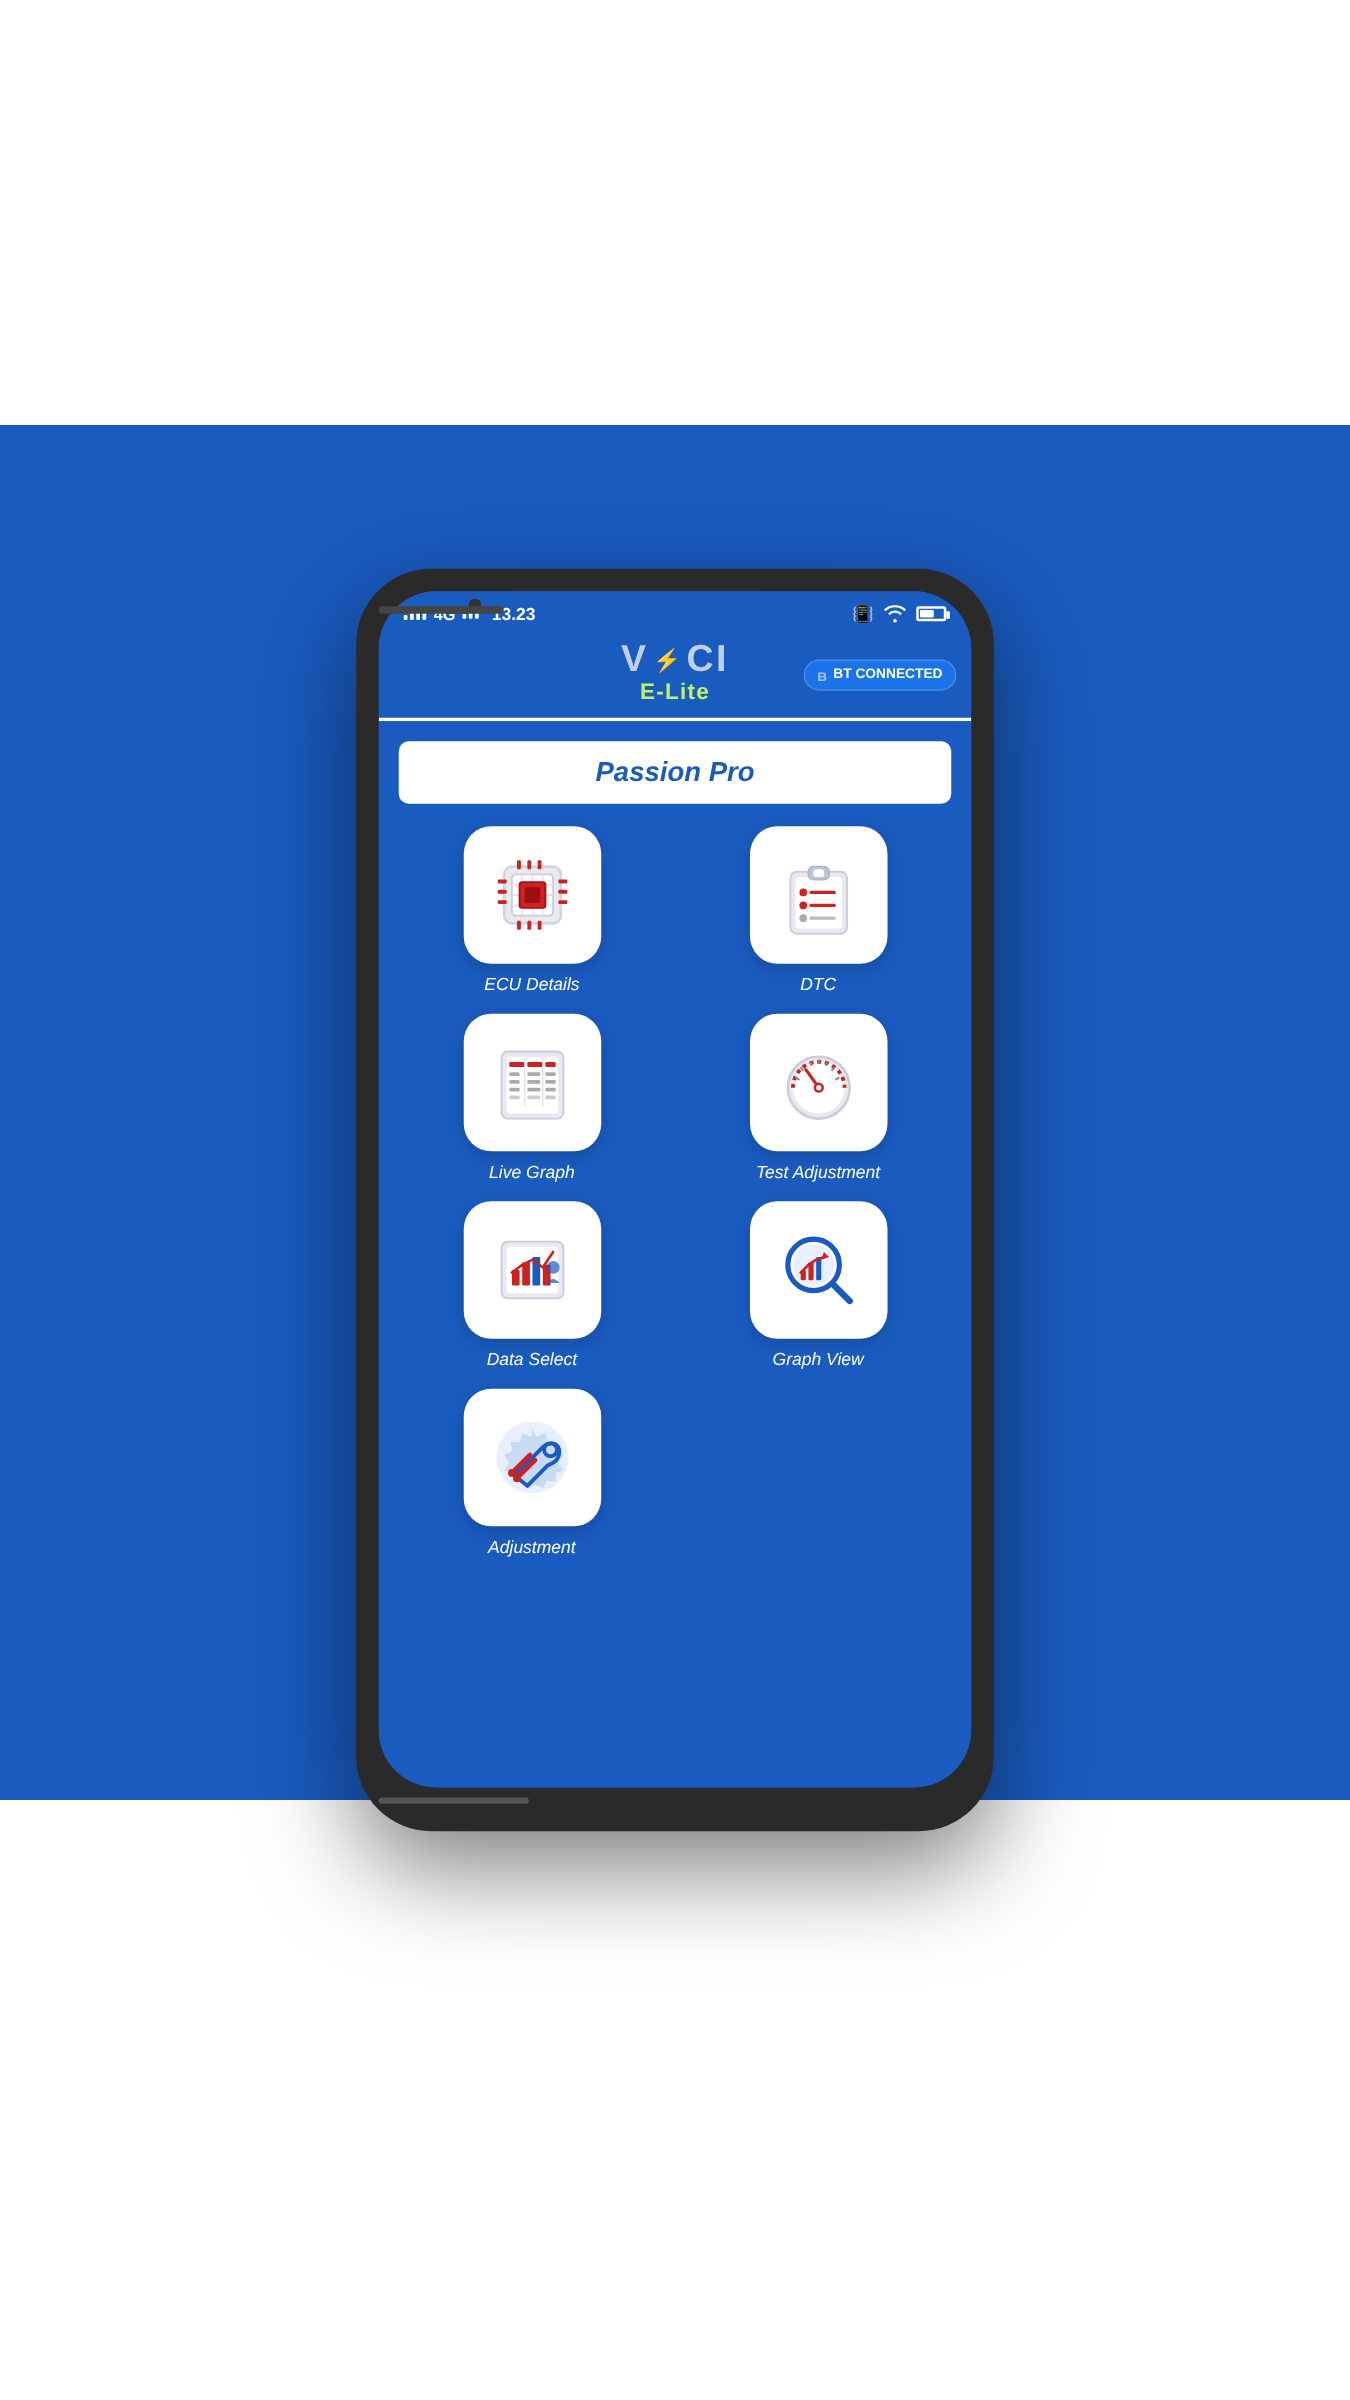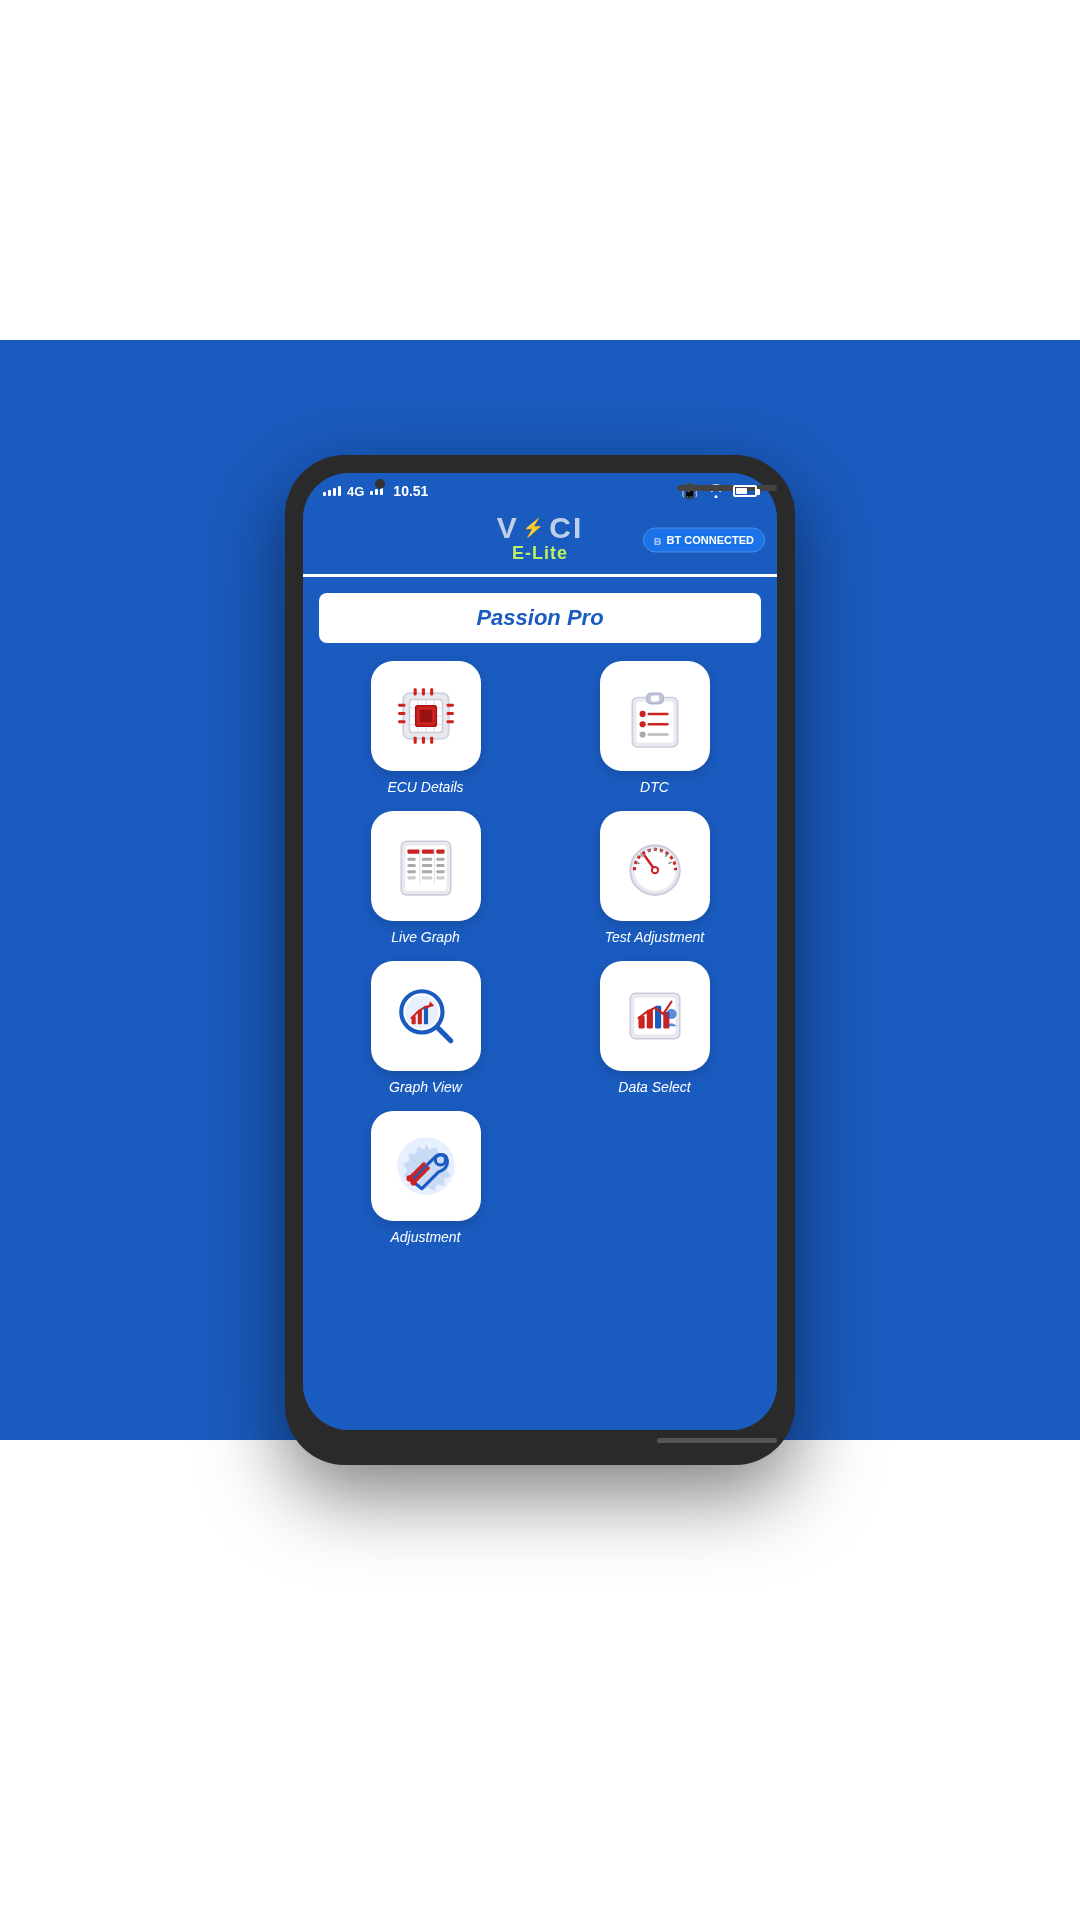--- a/index.html
+++ b/index.html
@@ -30,21 +30,21 @@
     .phone-shell {
       position: relative;
       z-index: 10;
       width: 510px;
       height: 1010px;
       background: #2a2a2a;
       border-radius: 60px;
       box-shadow: 0 30px 80px rgba(0,0,0,0.5);
       display: flex;
       flex-direction: column;
-      align-items: flex-end;
+      align-items: flex-start;
       padding: 18px;
     }
 
     
     .phone-screen {
       width: 100%;
       height: 100%;
       background: #1a5bbf;
       border-radius: 46px;
       overflow: hidden;
@@ -293,21 +293,21 @@
           <div class="signal-bar" style="height:6px;"></div>
           <div class="signal-bar" style="height:8px;"></div>
           <div class="signal-bar" style="height:10px;"></div>
         </div>
         <span>4G</span>
         <div class="signal-bars">
           <div class="signal-bar" style="height:4px;"></div>
           <div class="signal-bar" style="height:6px;"></div>
           <div class="signal-bar" style="height:8px;"></div>
         </div>
-        <span style="font-size:14px; margin-left:4px;">10.51</span>
+        <span style="font-size:14px; margin-left:4px;">13.23</span>
       </div>
       <div class="status-right">
 
         <span style="font-size:14px;">📳</span>
 
         <svg width="18" height="14" viewBox="0 0 24 18">
           <path d="M12 14.5a2 2 0 1 1 0 4 2 2 0 0 1 0-4z" fill="#fff"></path>
           <path d="M6.5 10.5C8.1 8.9 9.9 8 12 8s3.9.9 5.5 2.5l1.8-1.8C17.1 6.5 14.7 5.5 12 5.5S6.9 6.5 4.7 8.7l1.8 1.8z" fill="#fff"></path>
           <path d="M2 6.2C4.7 3.5 8.2 2 12 2s7.3 1.5 10 4.2l1.8-1.8C21 1.7 16.8 0 12 0S3 1.7.2 4.4L2 6.2z" fill="#fff"></path>
         </svg>
@@ -452,41 +452,20 @@
               <circle cx="32" cy="36" r="2" fill="#fff"></circle>
             </svg>
           </div>
           <span class="menu-label">Test Adjustment</span>
         </div>
 
         <div class="menu-item">
           <div class="menu-icon-box">
             <svg class="menu-icon-svg" viewBox="0 0 64 64">
 
-              <circle cx="28" cy="28" r="20" fill="none" stroke="#1a5bbf" stroke-width="4"></circle>
-              <circle cx="28" cy="28" r="16" fill="#e8f0ff"></circle>
-
-              <rect x="18" y="32" width="4" height="8" rx="1" fill="#cc2222"></rect>
-              <rect x="24" y="26" width="4" height="14" rx="1" fill="#cc2222"></rect>
-              <rect x="30" y="22" width="4" height="18" rx="1" fill="#1a5bbf"></rect>
-
-              <polyline points="18,34 24,28 30,24 36,22" fill="none" stroke="#cc2222" stroke-width="2" stroke-linecap="round"></polyline>
-
-              <polygon points="36,18 40,22 34,24" fill="#cc2222"></polygon>
-
-              <line x1="43" y1="43" x2="56" y2="56" stroke="#1a5bbf" stroke-width="5" stroke-linecap="round"></line>
-            </svg>
-          </div>
-          <span class="menu-label">Graph View</span>
-        </div>
-
-        <div class="menu-item">
-          <div class="menu-icon-box">
-            <svg class="menu-icon-svg" viewBox="0 0 64 64">
-
               <rect x="8" y="10" width="48" height="44" rx="5" fill="#e8eaf0" stroke="#ccd" stroke-width="1.5"></rect>
               <rect x="12" y="14" width="40" height="36" rx="3" fill="#fff"></rect>
 
               <rect x="16" y="32" width="6" height="12" rx="1" fill="#cc2222"></rect>
               <rect x="24" y="26" width="6" height="18" rx="1" fill="#cc2222"></rect>
               <rect x="32" y="22" width="6" height="22" rx="1" fill="#1a5bbf"></rect>
               <rect x="40" y="28" width="6" height="16" rx="1" fill="#cc2222"></rect>
 
               <polyline points="16,34 24,28 32,24 40,30 48,18" fill="none" stroke="#cc2222" stroke-width="2" stroke-linecap="round"></polyline>
 
@@ -494,20 +473,41 @@
               <path d="M43 42 Q48 36 53 42" fill="#1a5bbf" opacity="0.7"></path>
             </svg>
           </div>
           <span class="menu-label">Data Select</span>
         </div>
 
         <div class="menu-item">
           <div class="menu-icon-box">
             <svg class="menu-icon-svg" viewBox="0 0 64 64">
 
+              <circle cx="28" cy="28" r="20" fill="none" stroke="#1a5bbf" stroke-width="4"></circle>
+              <circle cx="28" cy="28" r="16" fill="#e8f0ff"></circle>
+
+              <rect x="18" y="32" width="4" height="8" rx="1" fill="#cc2222"></rect>
+              <rect x="24" y="26" width="4" height="14" rx="1" fill="#cc2222"></rect>
+              <rect x="30" y="22" width="4" height="18" rx="1" fill="#1a5bbf"></rect>
+
+              <polyline points="18,34 24,28 30,24 36,22" fill="none" stroke="#cc2222" stroke-width="2" stroke-linecap="round"></polyline>
+
+              <polygon points="36,18 40,22 34,24" fill="#cc2222"></polygon>
+
+              <line x1="43" y1="43" x2="56" y2="56" stroke="#1a5bbf" stroke-width="5" stroke-linecap="round"></line>
+            </svg>
+          </div>
+          <span class="menu-label">Graph View</span>
+        </div>
+
+        <div class="menu-item">
+          <div class="menu-icon-box">
+            <svg class="menu-icon-svg" viewBox="0 0 64 64">
+
               <circle cx="32" cy="32" r="28" fill="#e8f0ff"></circle>
 
               <path d="M32 10 L35 16 L42 13 L44 20 L51 20 L50 27 L56 30 L52 36 L56 42 L50 44 L50 51 L43 50 L40 56 L34 53 L28 56 L24 50 L17 51 L16 44 L10 42 L14 36 L10 30 L16 27 L15 20 L22 20 L24 13 L31 16 Z" fill="#1a5bbf" opacity="0.15"></path>
 
               <path d="M18 46 L36 28 L40 24 C44 20 50 20 52 24 C54 28 52 34 48 36 L44 38 L28 54 Z" fill="none" stroke="#1a5bbf" stroke-width="3" stroke-linecap="round" stroke-linejoin="round"></path>
               <circle cx="46" cy="26" r="5" fill="none" stroke="#1a5bbf" stroke-width="3"></circle>
 
               <line x1="16" y1="44" x2="30" y2="30" stroke="#cc2222" stroke-width="3.5" stroke-linecap="round"></line>
               <line x1="20" y1="48" x2="34" y2="34" stroke="#cc2222" stroke-width="3.5" stroke-linecap="round"></line>
 

